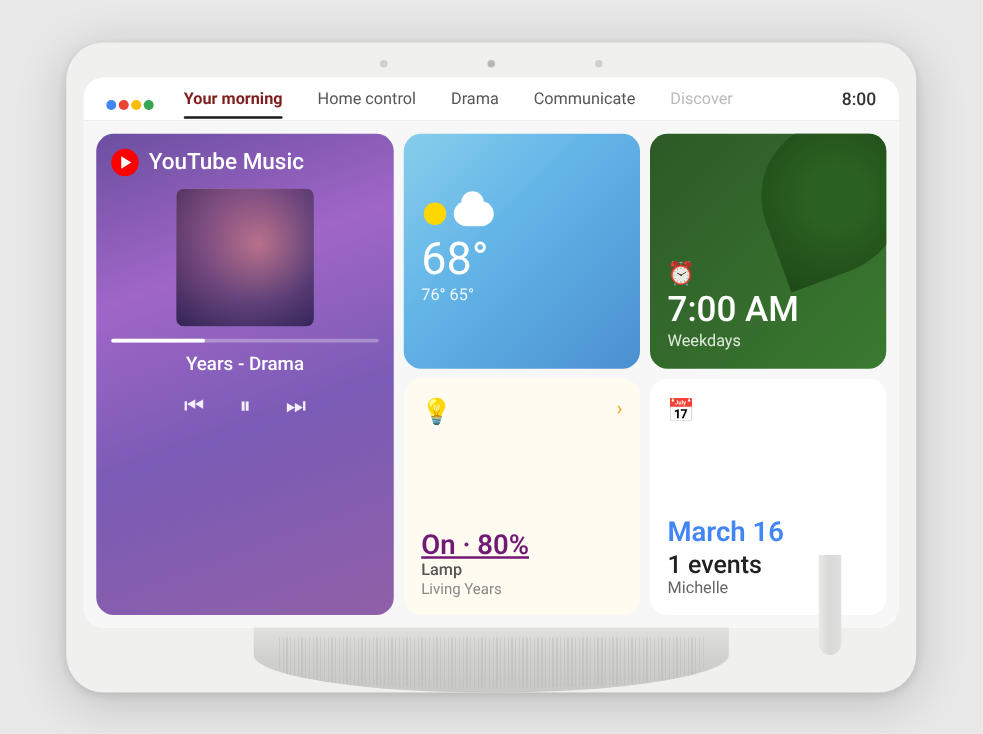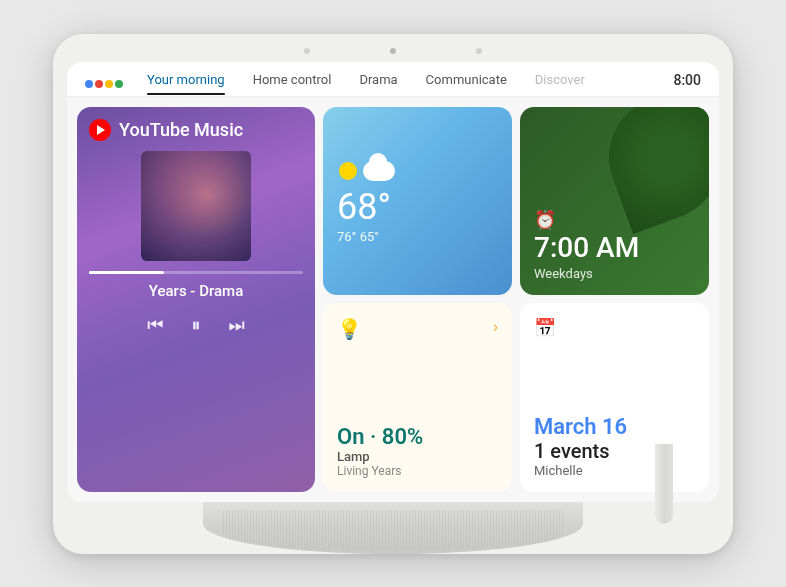--- a/index.html
+++ b/index.html
@@ -87,22 +87,22 @@
 
     .nav-item {
       font-size: 13px;
       color: #555;
       padding: 0 14px 8px 14px;
       cursor: pointer;
       white-space: nowrap;
       position: relative;
     }
     .nav-item.active {
-      color: #0369a1;
-      font-weight: 400;
+      color: #7f1d1d;
+      font-weight: 700;
     }
     .nav-item.active::after {
       content: '';
       position: absolute;
       bottom: 0;
       left: 14px;
       right: 14px;
       height: 2px;
       background: #1a1a1a;
       border-radius: 2px;
@@ -366,21 +366,22 @@
       font-size: 20px;
       color: #f5a623;
     }
     .chevron-right {
       font-size: 16px;
       color: #f5a623;
     }
     .lamp-status {
       font-size: 22px;
       font-weight: 600;
-      color: #0f766e;
+      color: #701a75;
+      text-decoration: underline;
     }
     .lamp-name {
       font-size: 13px;
       color: #555;
       font-weight: 500;
     }
     .lamp-room {
       font-size: 12px;
       color: #888;
     }

